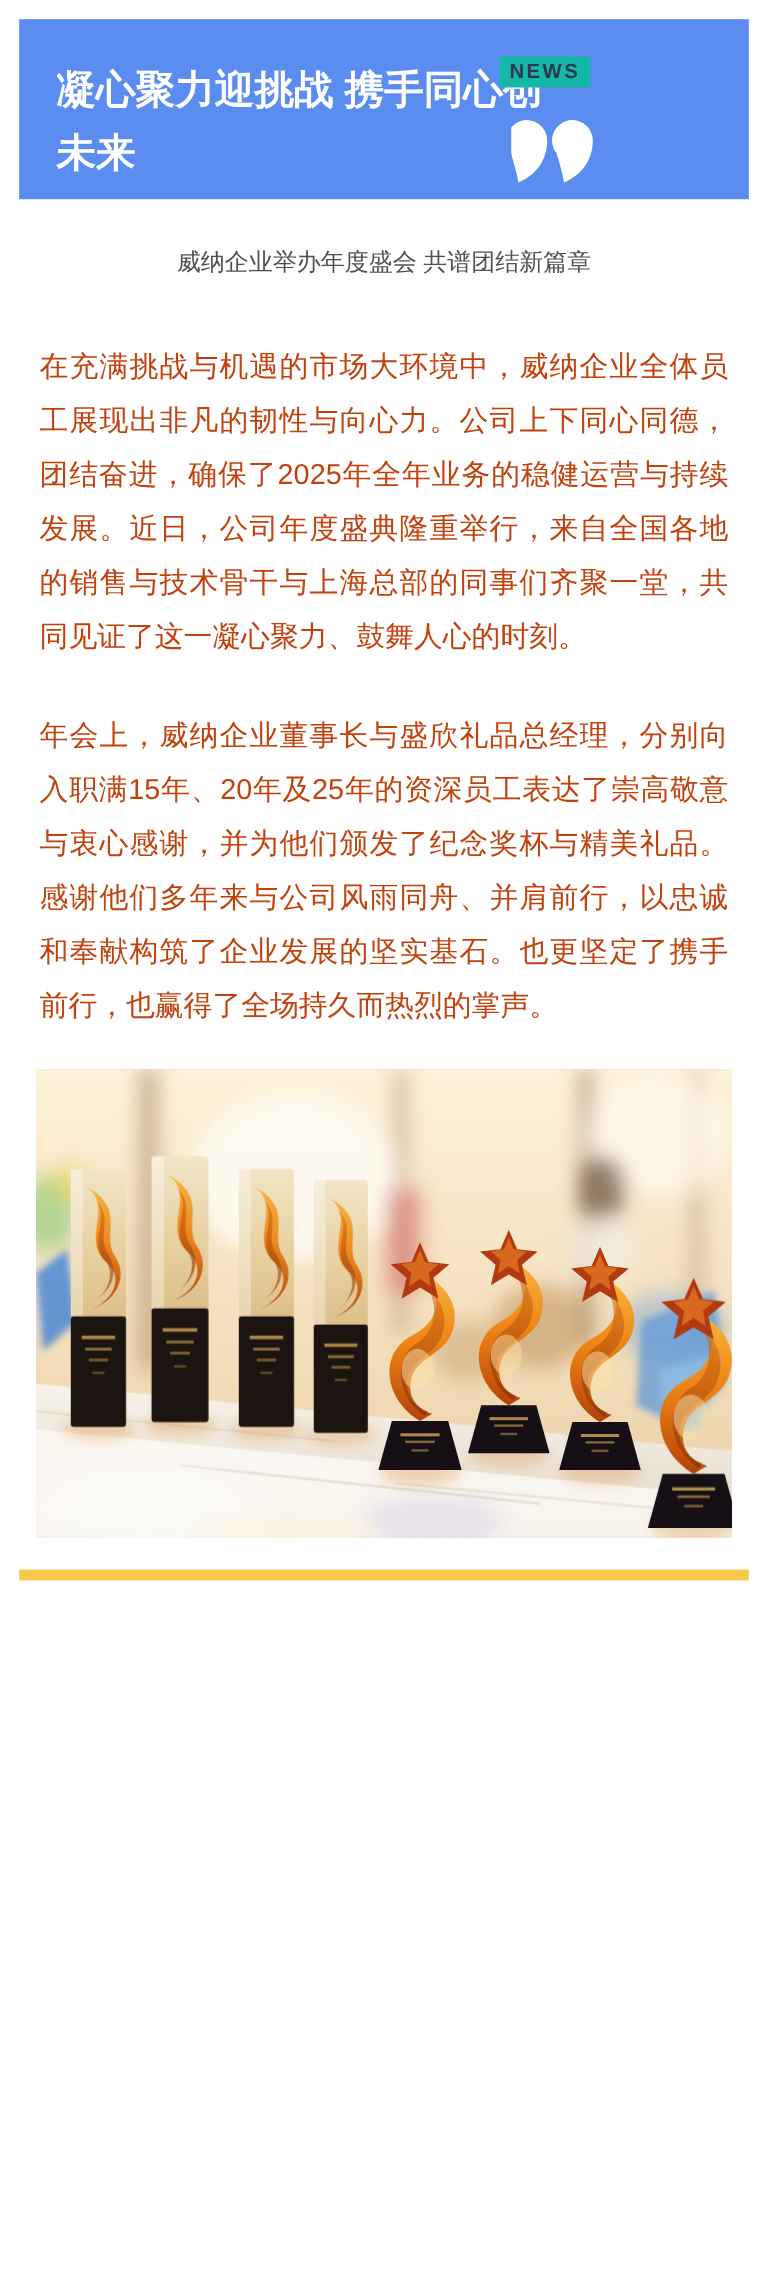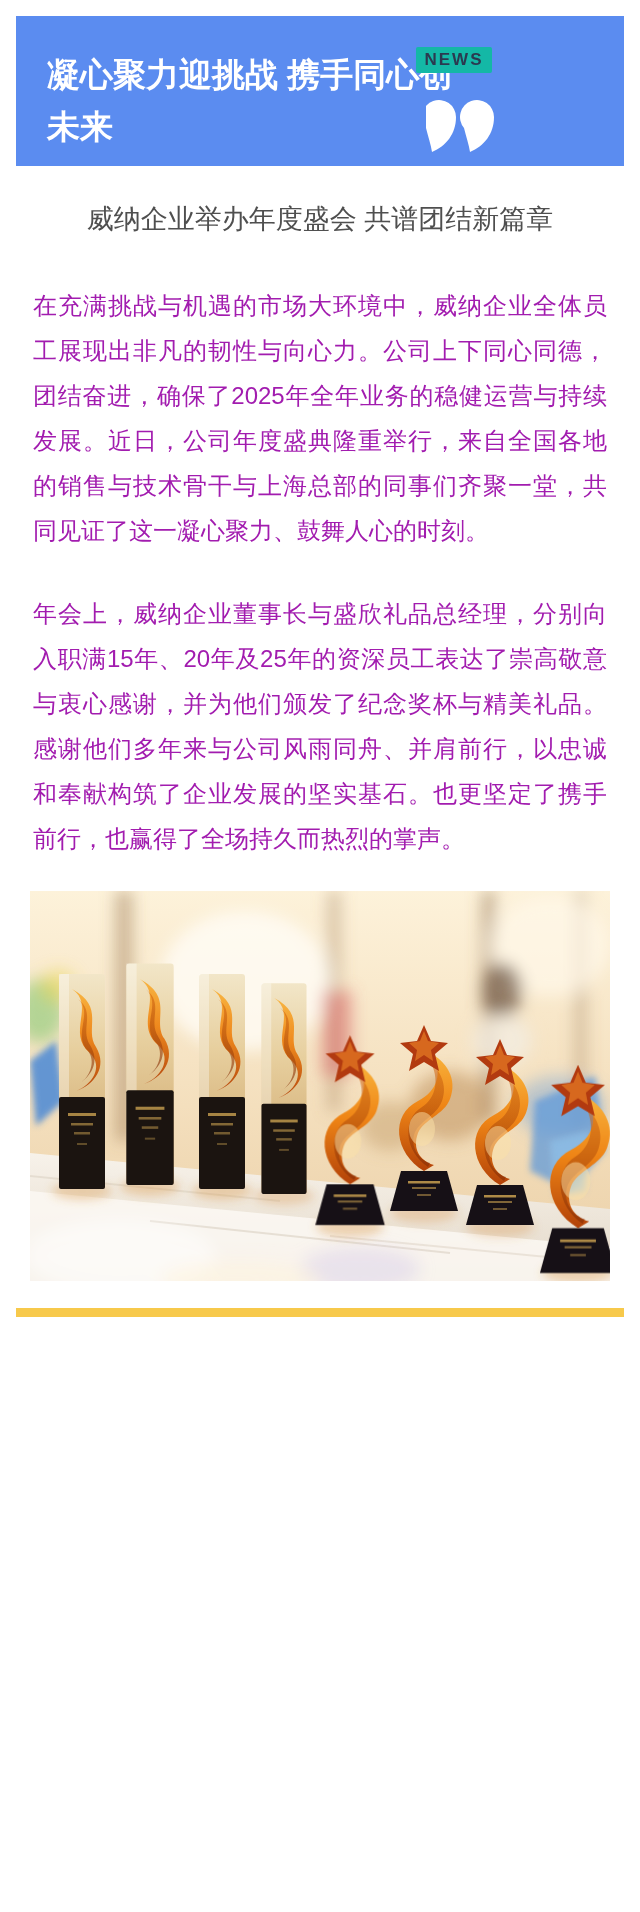--- a/index.html
+++ b/index.html
@@ -32,25 +32,25 @@
     font-size:17px;font-weight:bold;letter-spacing:2px;
     text-align:center;line-height:26px;
     border-radius:2px;
   }
   .quote-mark{position:absolute;left:410px;top:84px;width:70px;height:56px;}
 
   
   .subtitle{
     margin:34px 33px 0 33px;
     text-align:center;
-    font-size:27px;line-height:38px;color:#4F4F4F;
+    font-size:20px;line-height:38px;color:#4F4F4F;
   }
   .body-text p{
     margin:38px 33px 0 33px;
-    font-size:24px;line-height:45px;color:#a21caf;
+    font-size:24px;line-height:45px;color:#c2410c;
     text-align:justify;text-justify:inter-ideograph;
     word-break:break-all;
   }
   .body-text p.first{margin-top:45px;}
 
   
   .photo-wrap{
     margin:30px 30px 0 30px;
     width:580px;height:390px;
     overflow:hidden;background:#f3e2c6;

